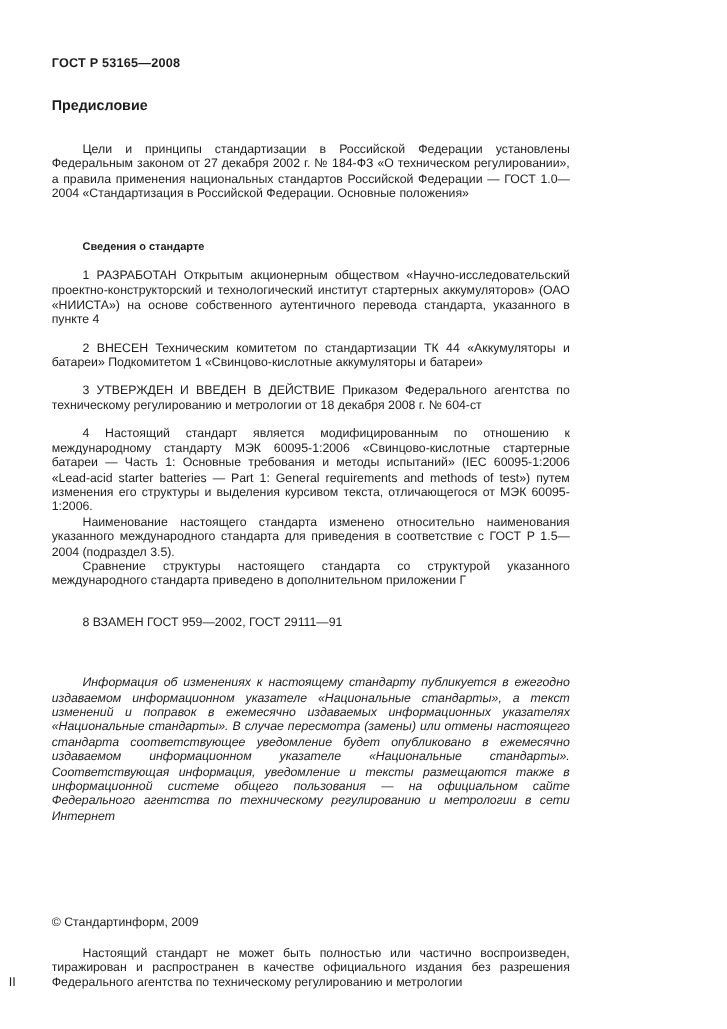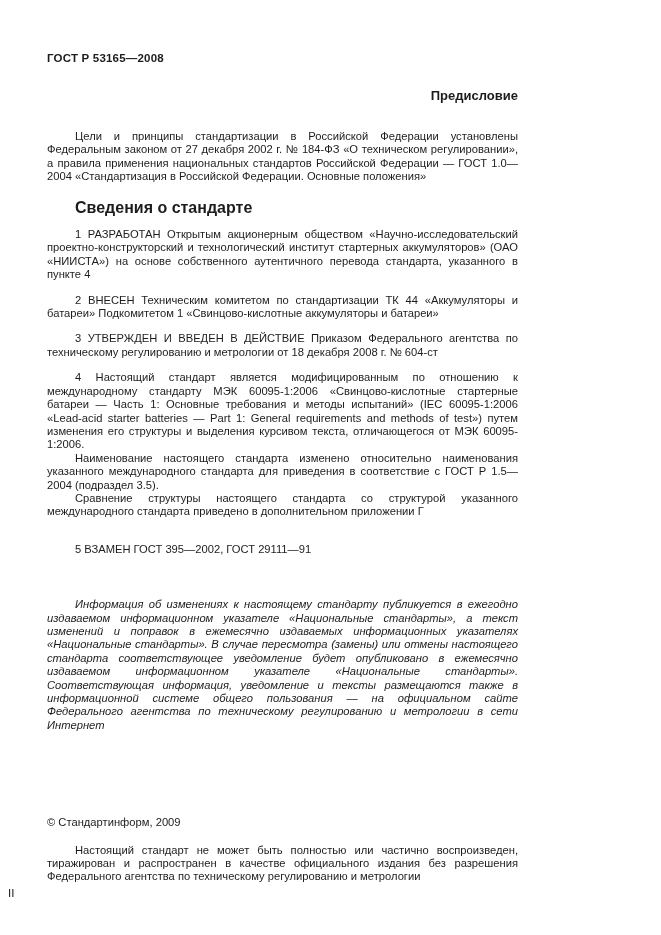--- a/index.html
+++ b/index.html
@@ -18,36 +18,36 @@
     height: 935px;
     padding: 52px 48px 0 47px;
   }
   .doc-header {
     font-size: 11.5px;
     font-weight: bold;
     letter-spacing: 0.2px;
   }
   .title {
     margin-top: 24px;
-    text-align: right;
+    text-align: left;
     font-size: 13px;
     font-weight: bold;
   }
   .para {
     font-size: 11.2px;
     line-height: 13.4px;
     text-align: justify;
     text-indent: 28px;
     margin-top: 12px;
   }
   .intro { margin-top: 27px; }
   .section-heading {
-    margin-top: 17px;
+    margin-top: 34px;
     font-weight: bold;
-    font-size: 16px;
+    font-size: 10px;
     line-height: 13.4px;
     text-indent: 28px;
   }
   .item-first { margin-top: 14px; }
   .item-cont { margin-top: 0; }
   .item-5 { margin-top: 24px; }
   .publication-note {
     margin-top: 42px;
     font-style: italic;
   }
@@ -83,21 +83,21 @@
   <p class="para">2 ВНЕСЕН Техническим комитетом по стандартизации ТК 44 «Аккумуляторы и батареи» Подкомитетом 1 «Свинцово-кислотные аккумуляторы и батареи»</p>
 
   <p class="para">3 УТВЕРЖДЕН И ВВЕДЕН В ДЕЙСТВИЕ Приказом Федерального агентства по техническому регулированию и метрологии от 18 декабря 2008 г. № 604-ст</p>
 
   <p class="para">4 Настоящий стандарт является модифицированным по отношению к международному стандарту МЭК 60095-1:2006 «Свинцово-кислотные стартерные батареи — Часть 1: Основные требования и методы испытаний» (IEC 60095-1:2006 «Lead-acid starter batteries — Part 1: General requirements and methods of test») путем изменения его структуры и выделения курсивом текста, отличающегося от МЭК 60095-1:2006.</p>
 
   <p class="para item-cont">Наименование настоящего стандарта изменено относительно наименования указанного международного стандарта для приведения в соответствие с ГОСТ Р 1.5—2004 (подраздел 3.5).</p>
 
   <p class="para item-cont">Сравнение структуры настоящего стандарта со структурой указанного международного стандарта приведено в дополнительном приложении Г</p>
 
-  <p class="para item-5">5 ВЗАМЕН ГОСТ 395—2002, ГОСТ 29111—91</p>
+  <p class="para item-5">8 ВЗАМЕН ГОСТ 959—2002, ГОСТ 29111—91</p>
 
   <p class="para publication-note">Информация об изменениях к настоящему стандарту публикуется в ежегодно издаваемом информационном указателе «Национальные стандарты», а текст изменений и поправок в ежемесячно издаваемых информационных указателях «Национальные стандарты». В случае пересмотра (замены) или отмены настоящего стандарта соответствующее уведомление будет опубликовано в ежемесячно издаваемом информационном указателе «Национальные стандарты». Соответствующая информация, уведомление и тексты размещаются также в информационной системе общего пользования — на официальном сайте Федерального агентства по техническому регулированию и метрологии в сети Интернет</p>
 
   <div class="copyright">© Стандартинформ, 2009</div>
 
   <p class="para restriction">Настоящий стандарт не может быть полностью или частично воспроизведен, тиражирован и распространен в качестве официального издания без разрешения Федерального агентства по техническому регулированию и метрологии</p>
 
   <div class="page-number">II</div>
 
 </div>

